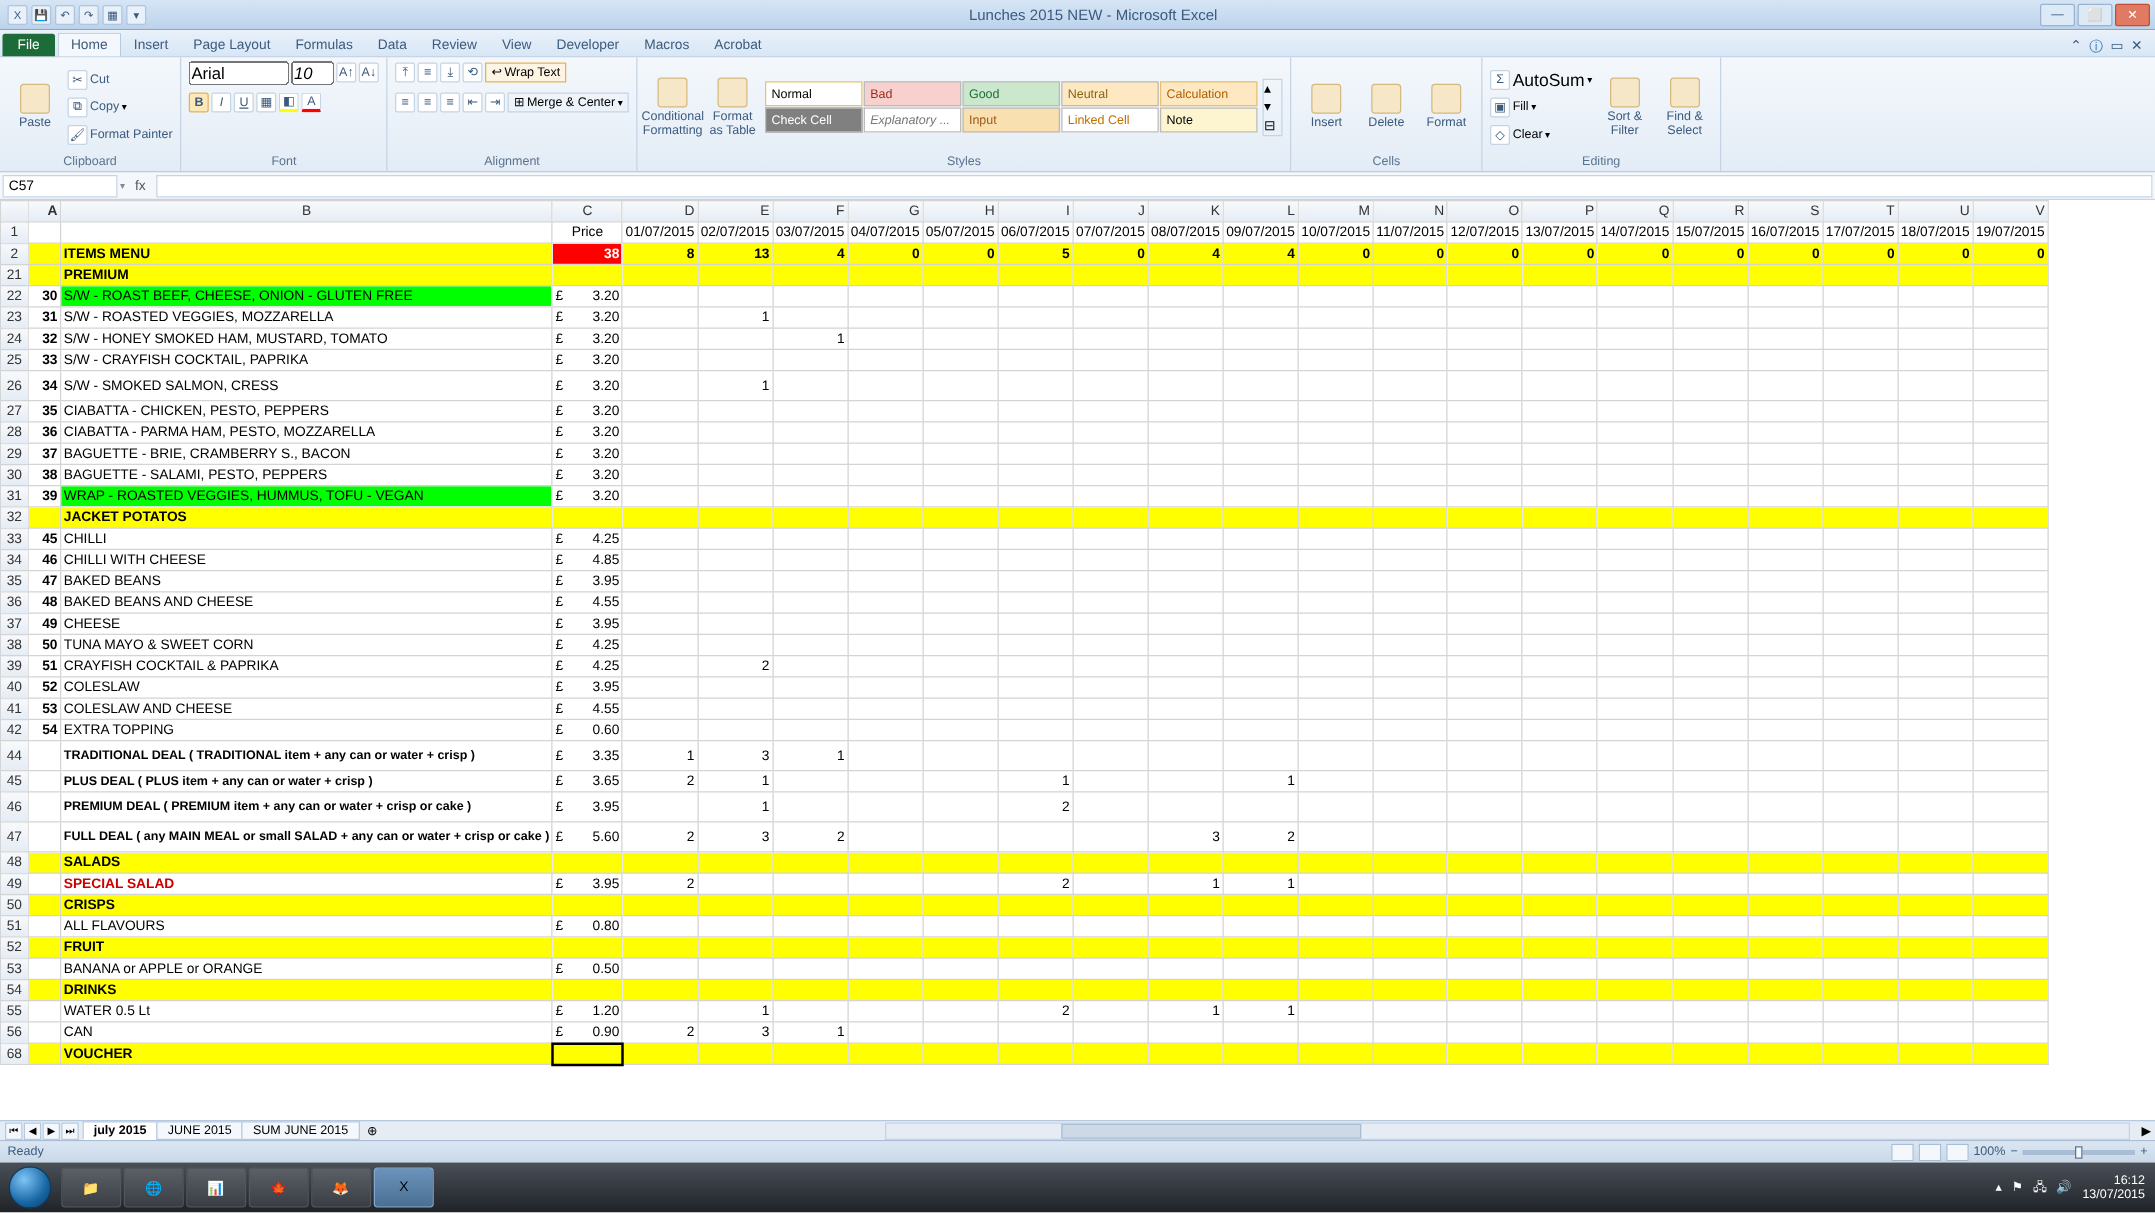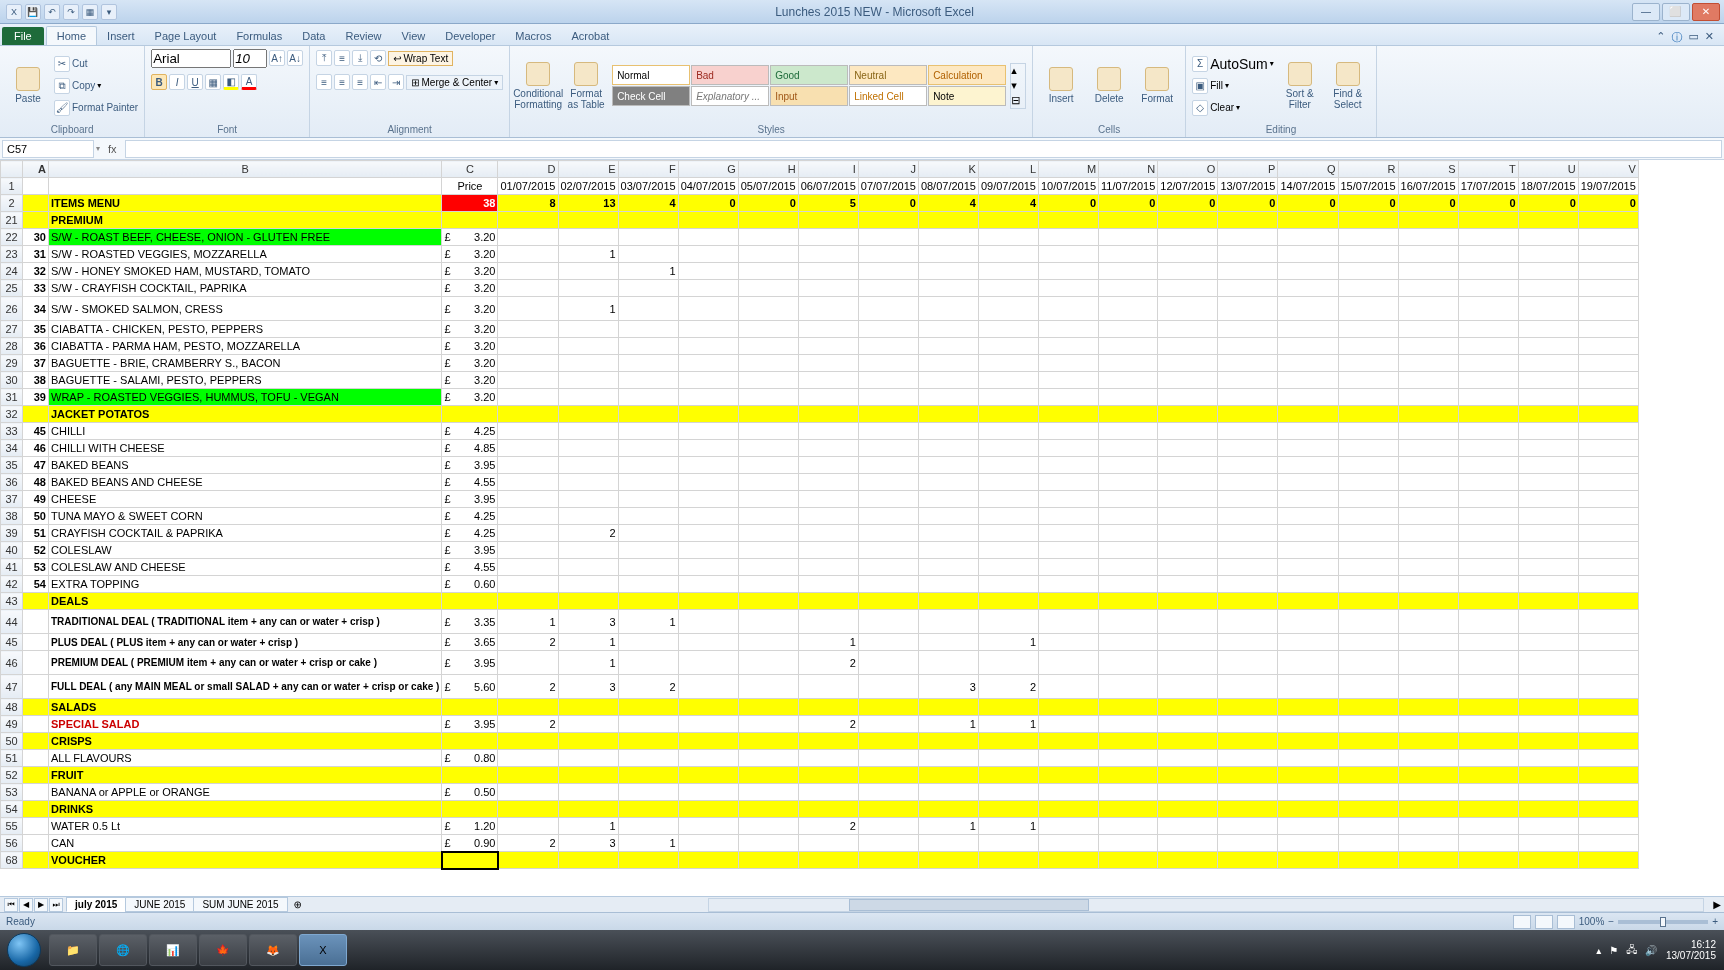--- a/index.html
+++ b/index.html
@@ -990,45 +990,20 @@
           <td class="col-date right"></td>
           <td class="col-date right"></td>
           <td class="col-date right"></td>
           <td class="col-date right"></td>
           <td class="col-date right"></td>
           <td class="col-date right"></td>
           <td class="col-date right"></td>
           <td class="col-date right"></td>
           <td class="col-date right"></td>
         </tr>
-        <tr style="">
-          <th class="rowhdr">43</th>
-          <td class="col-A yellow bold"></td>
-          <td class="col-B yellow bold">DEALS</td>
-          <td class="col-C yellow bold"></td>
-          <td class="col-date yellow bold"></td>
-          <td class="col-date yellow bold"></td>
-          <td class="col-date yellow bold"></td>
-          <td class="col-date yellow bold"></td>
-          <td class="col-date yellow bold"></td>
-          <td class="col-date yellow bold"></td>
-          <td class="col-date yellow bold"></td>
-          <td class="col-date yellow bold"></td>
-          <td class="col-date yellow bold"></td>
-          <td class="col-date yellow bold"></td>
-          <td class="col-date yellow bold"></td>
-          <td class="col-date yellow bold"></td>
-          <td class="col-date yellow bold"></td>
-          <td class="col-date yellow bold"></td>
-          <td class="col-date yellow bold"></td>
-          <td class="col-date yellow bold"></td>
-          <td class="col-date yellow bold"></td>
-          <td class="col-date yellow bold"></td>
-          <td class="col-date yellow bold"></td>
-        </tr>
         <tr style="height:24px">
           <th class="rowhdr">44</th>
           <td class="col-A"></td>
           <td class="col-B  bold" style="font-size:10px;">TRADITIONAL  DEAL ( TRADITIONAL item + any can or water + crisp )</td>
           <td class="col-C" style="position:relative">
             <span style="float:left">£</span>
             <span style="float:right">3.35</span>
           </td>
           <td class="col-date right">1</td>
           <td class="col-date right">3</td>

